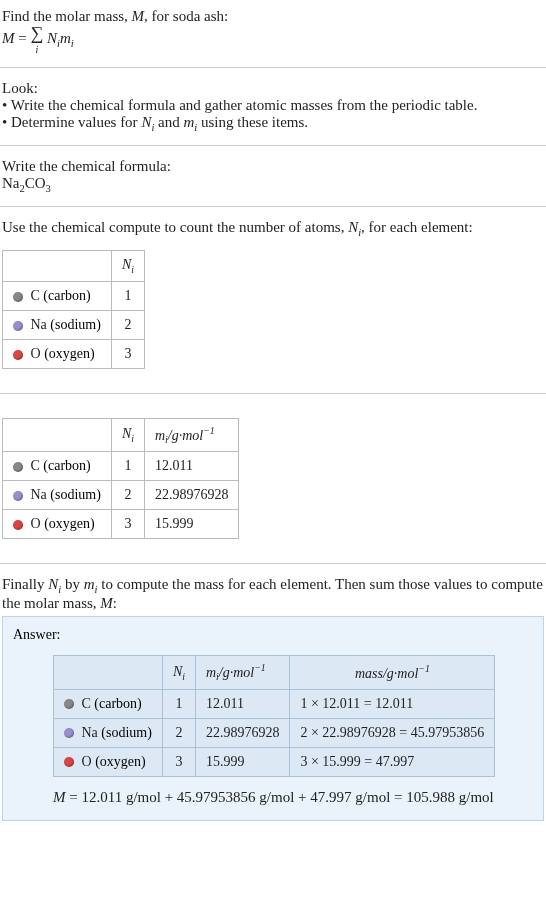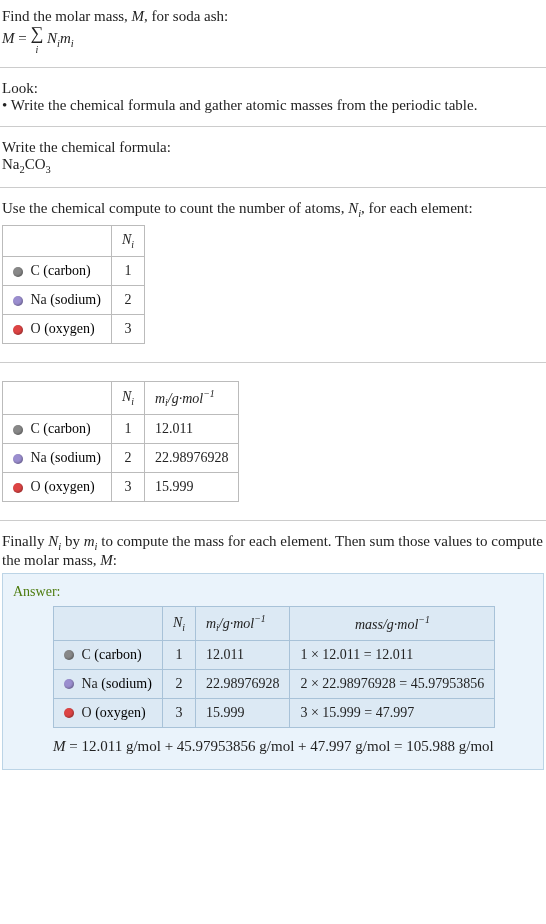--- a/index.html
+++ b/index.html
@@ -12,21 +12,21 @@
   padding: 4px 0;
 }
 .section { padding: 4px 2px; }
 .hr { border: none; border-top: 1px solid #ccc; margin: 8px 0; }
 .italic { font-style: italic; }
 .sub { font-size: 0.7em; vertical-align: sub; }
 .sup { font-size: 0.7em; vertical-align: super; }
 .formula { font-family: Georgia, serif; }
 table {
   border-collapse: collapse;
-  margin: 6px 0;
+  margin: 12px 0;
   font-size: 14px;
 }
 th, td {
   border: 1px solid #bbb;
   padding: 6px 10px;
   text-align: left;
 }
 th { font-weight: normal; font-style: italic; }
 .th-center { text-align: center; }
 td.num { text-align: center; }
@@ -41,21 +41,21 @@
 .dot-c { background: #888; }
 .dot-na { background: #9b8ecf; }
 .dot-o { background: #d44; }
 .elname { color: #000000; }
 .answer-box {
   border: 1px solid #bcd4e6;
   background: #eaf3fb;
   padding: 10px 10px 14px 10px;
   margin: 0 2px;
 }
-.answer-label { color: #4d7c0f; font-size: 14px; margin-bottom: 6px; }
+.answer-label { color: #000000; font-size: 14px; margin-bottom: 6px; }
 .answer-box table { background: #eaf3fb; }
 .answer-box th, .answer-box td { border: 1px solid #a8c2d8; }
 .answer-box td, .answer-box th { background: #dce9f4; }
 .final { margin: 10px 0 0 40px; font-style: italic; }
 .indent { margin-left: 40px; }
 .sigma {
   display: inline-block;
   vertical-align: middle;
   text-align: center;
   line-height: 0.9;
@@ -74,20 +74,23 @@
     <span class="italic">M</span><span> = </span><span class="sigma"><span class="top">∑</span><br><span class="bot">i</span></span>
     <span class="italic">N</span><span class="italic sub">i</span><span class="italic">m</span><span class="italic sub">i</span>
   </div>
 </div>
 
 <hr class="hr">
 
 <div class="section">
   <div>Look:</div>
   <div>• Write the chemical formula and gather atomic masses from the periodic table.</div>
+  <div>
+    <span>• Determine values for </span><span class="italic">N</span><span class="italic sub">i</span><span> and </span><span class="italic">m</span><span class="italic sub">i</span><span> using these items.</span>
+  </div>
 </div>
 
 <hr class="hr">
 
 <div class="section">
   <div>Write the chemical formula:</div>
   <div>
     <span>Na</span><span class="sub">2</span><span>CO</span><span class="sub">3</span>
   </div>
 </div>

